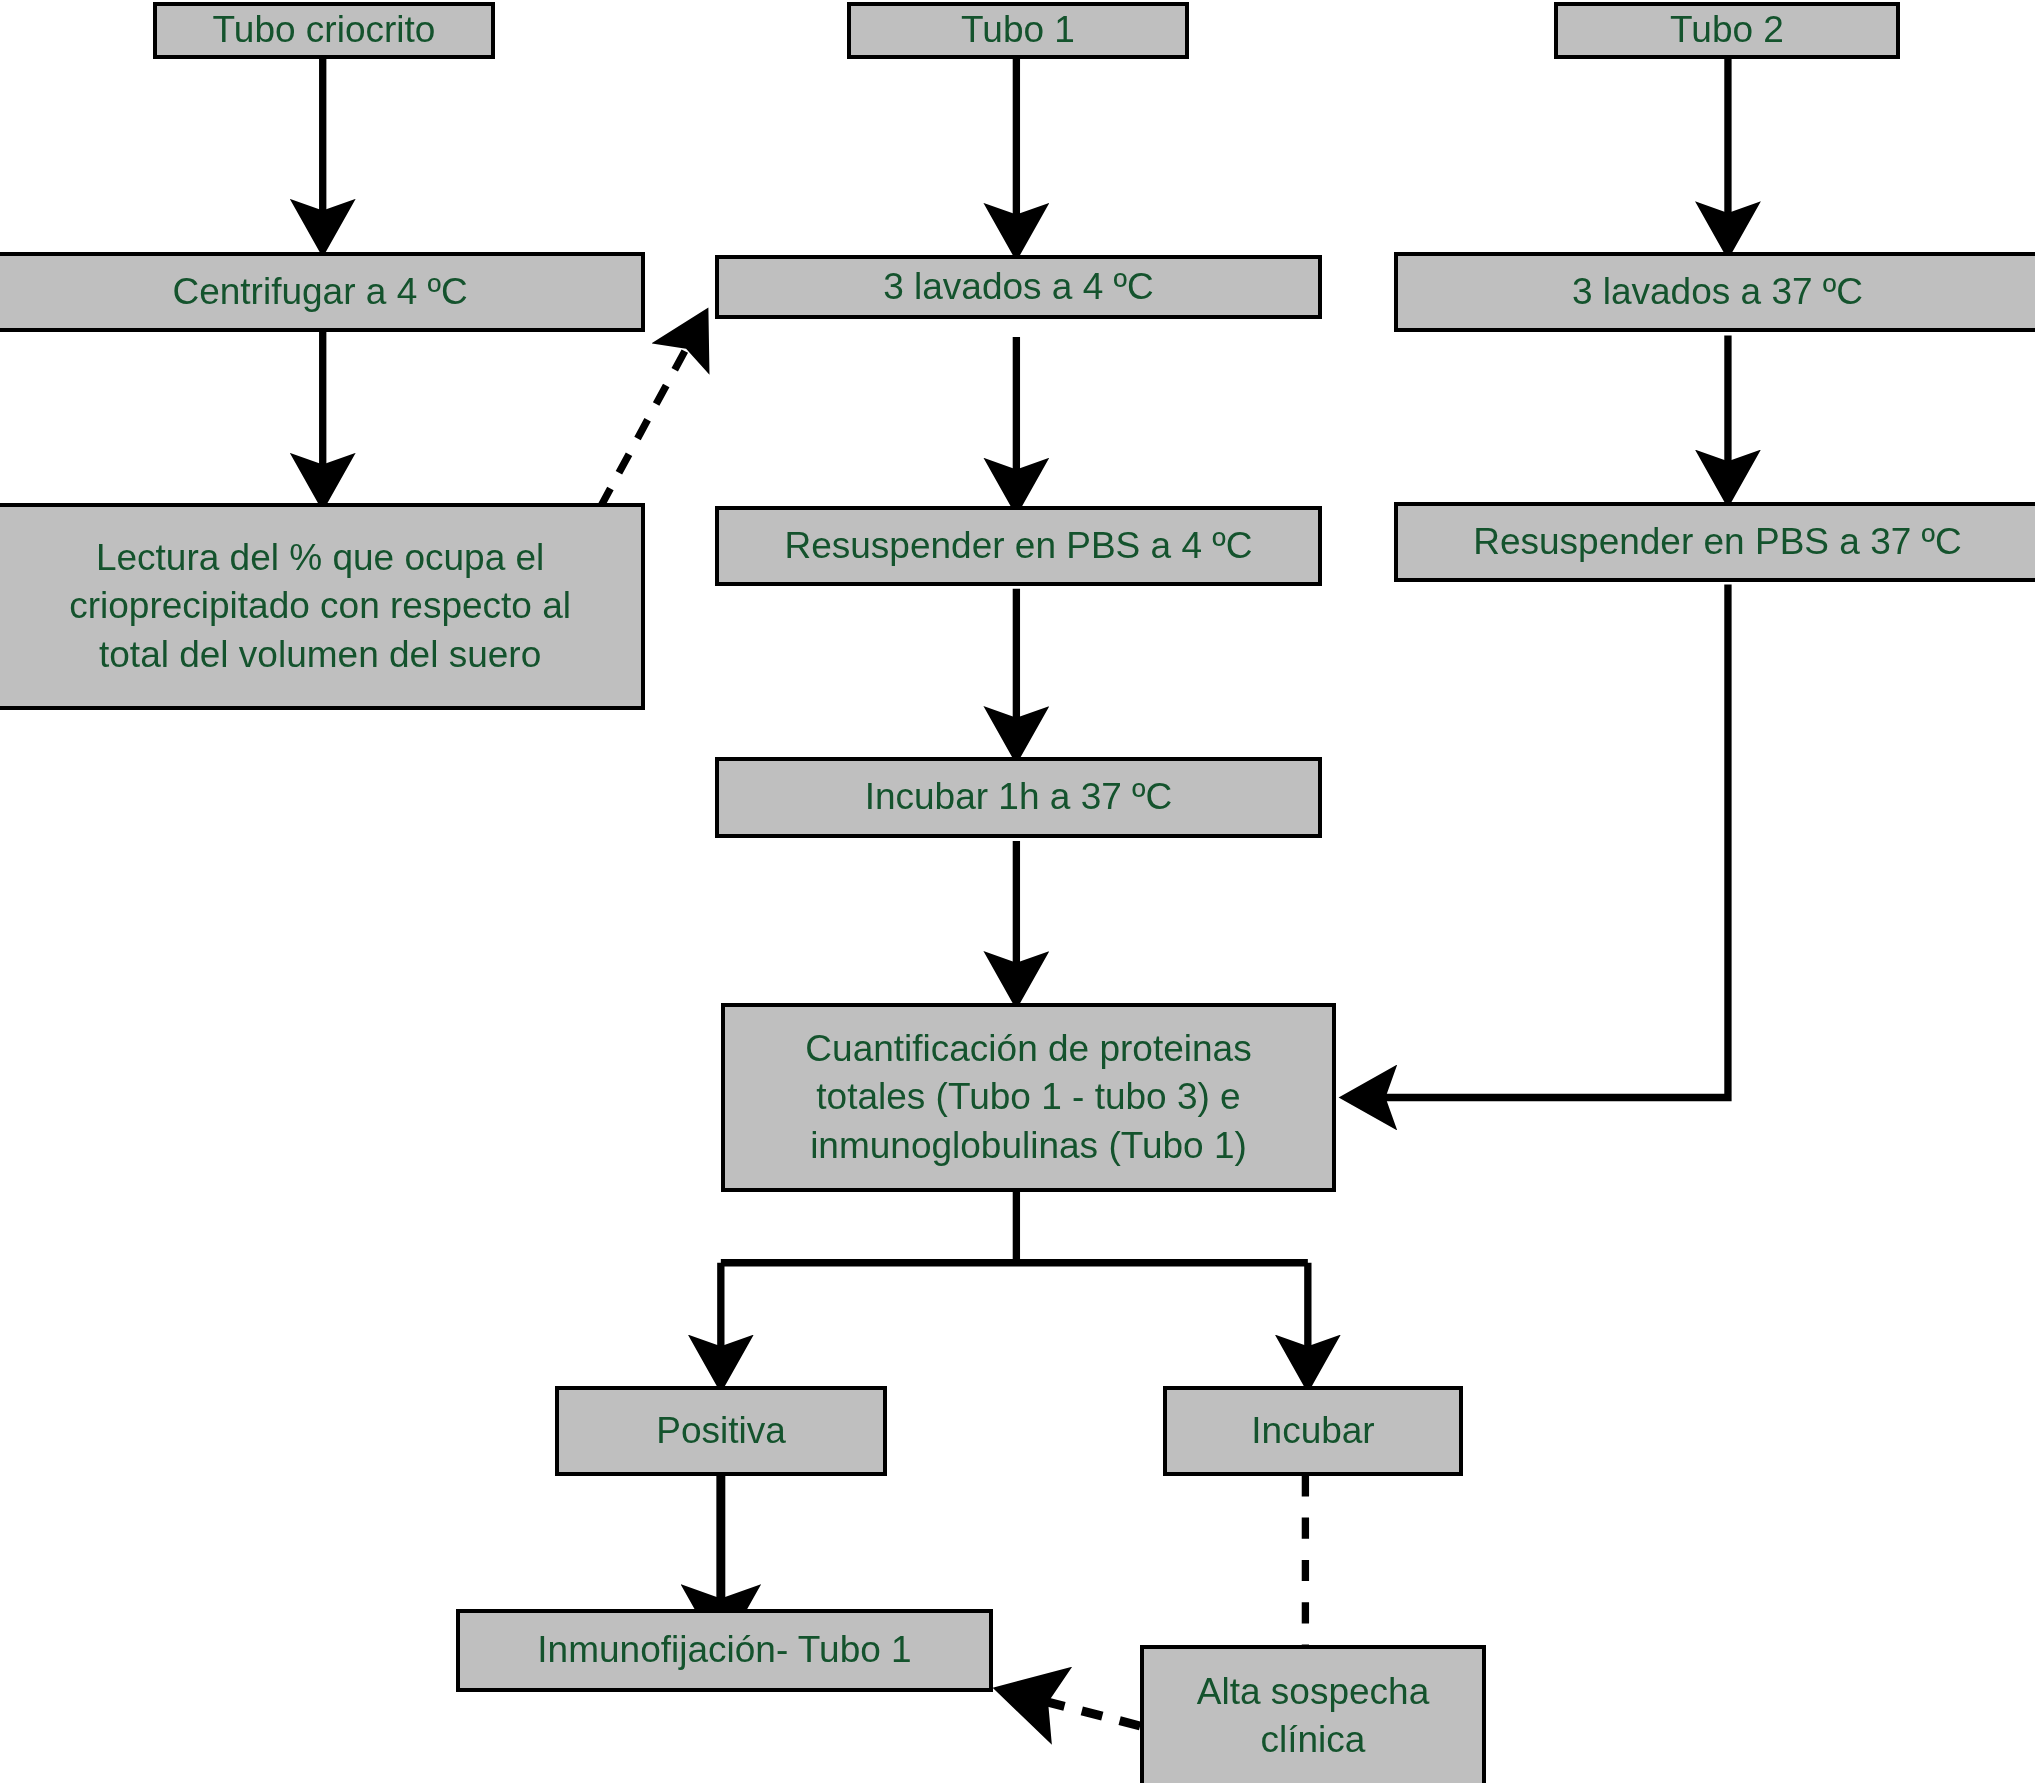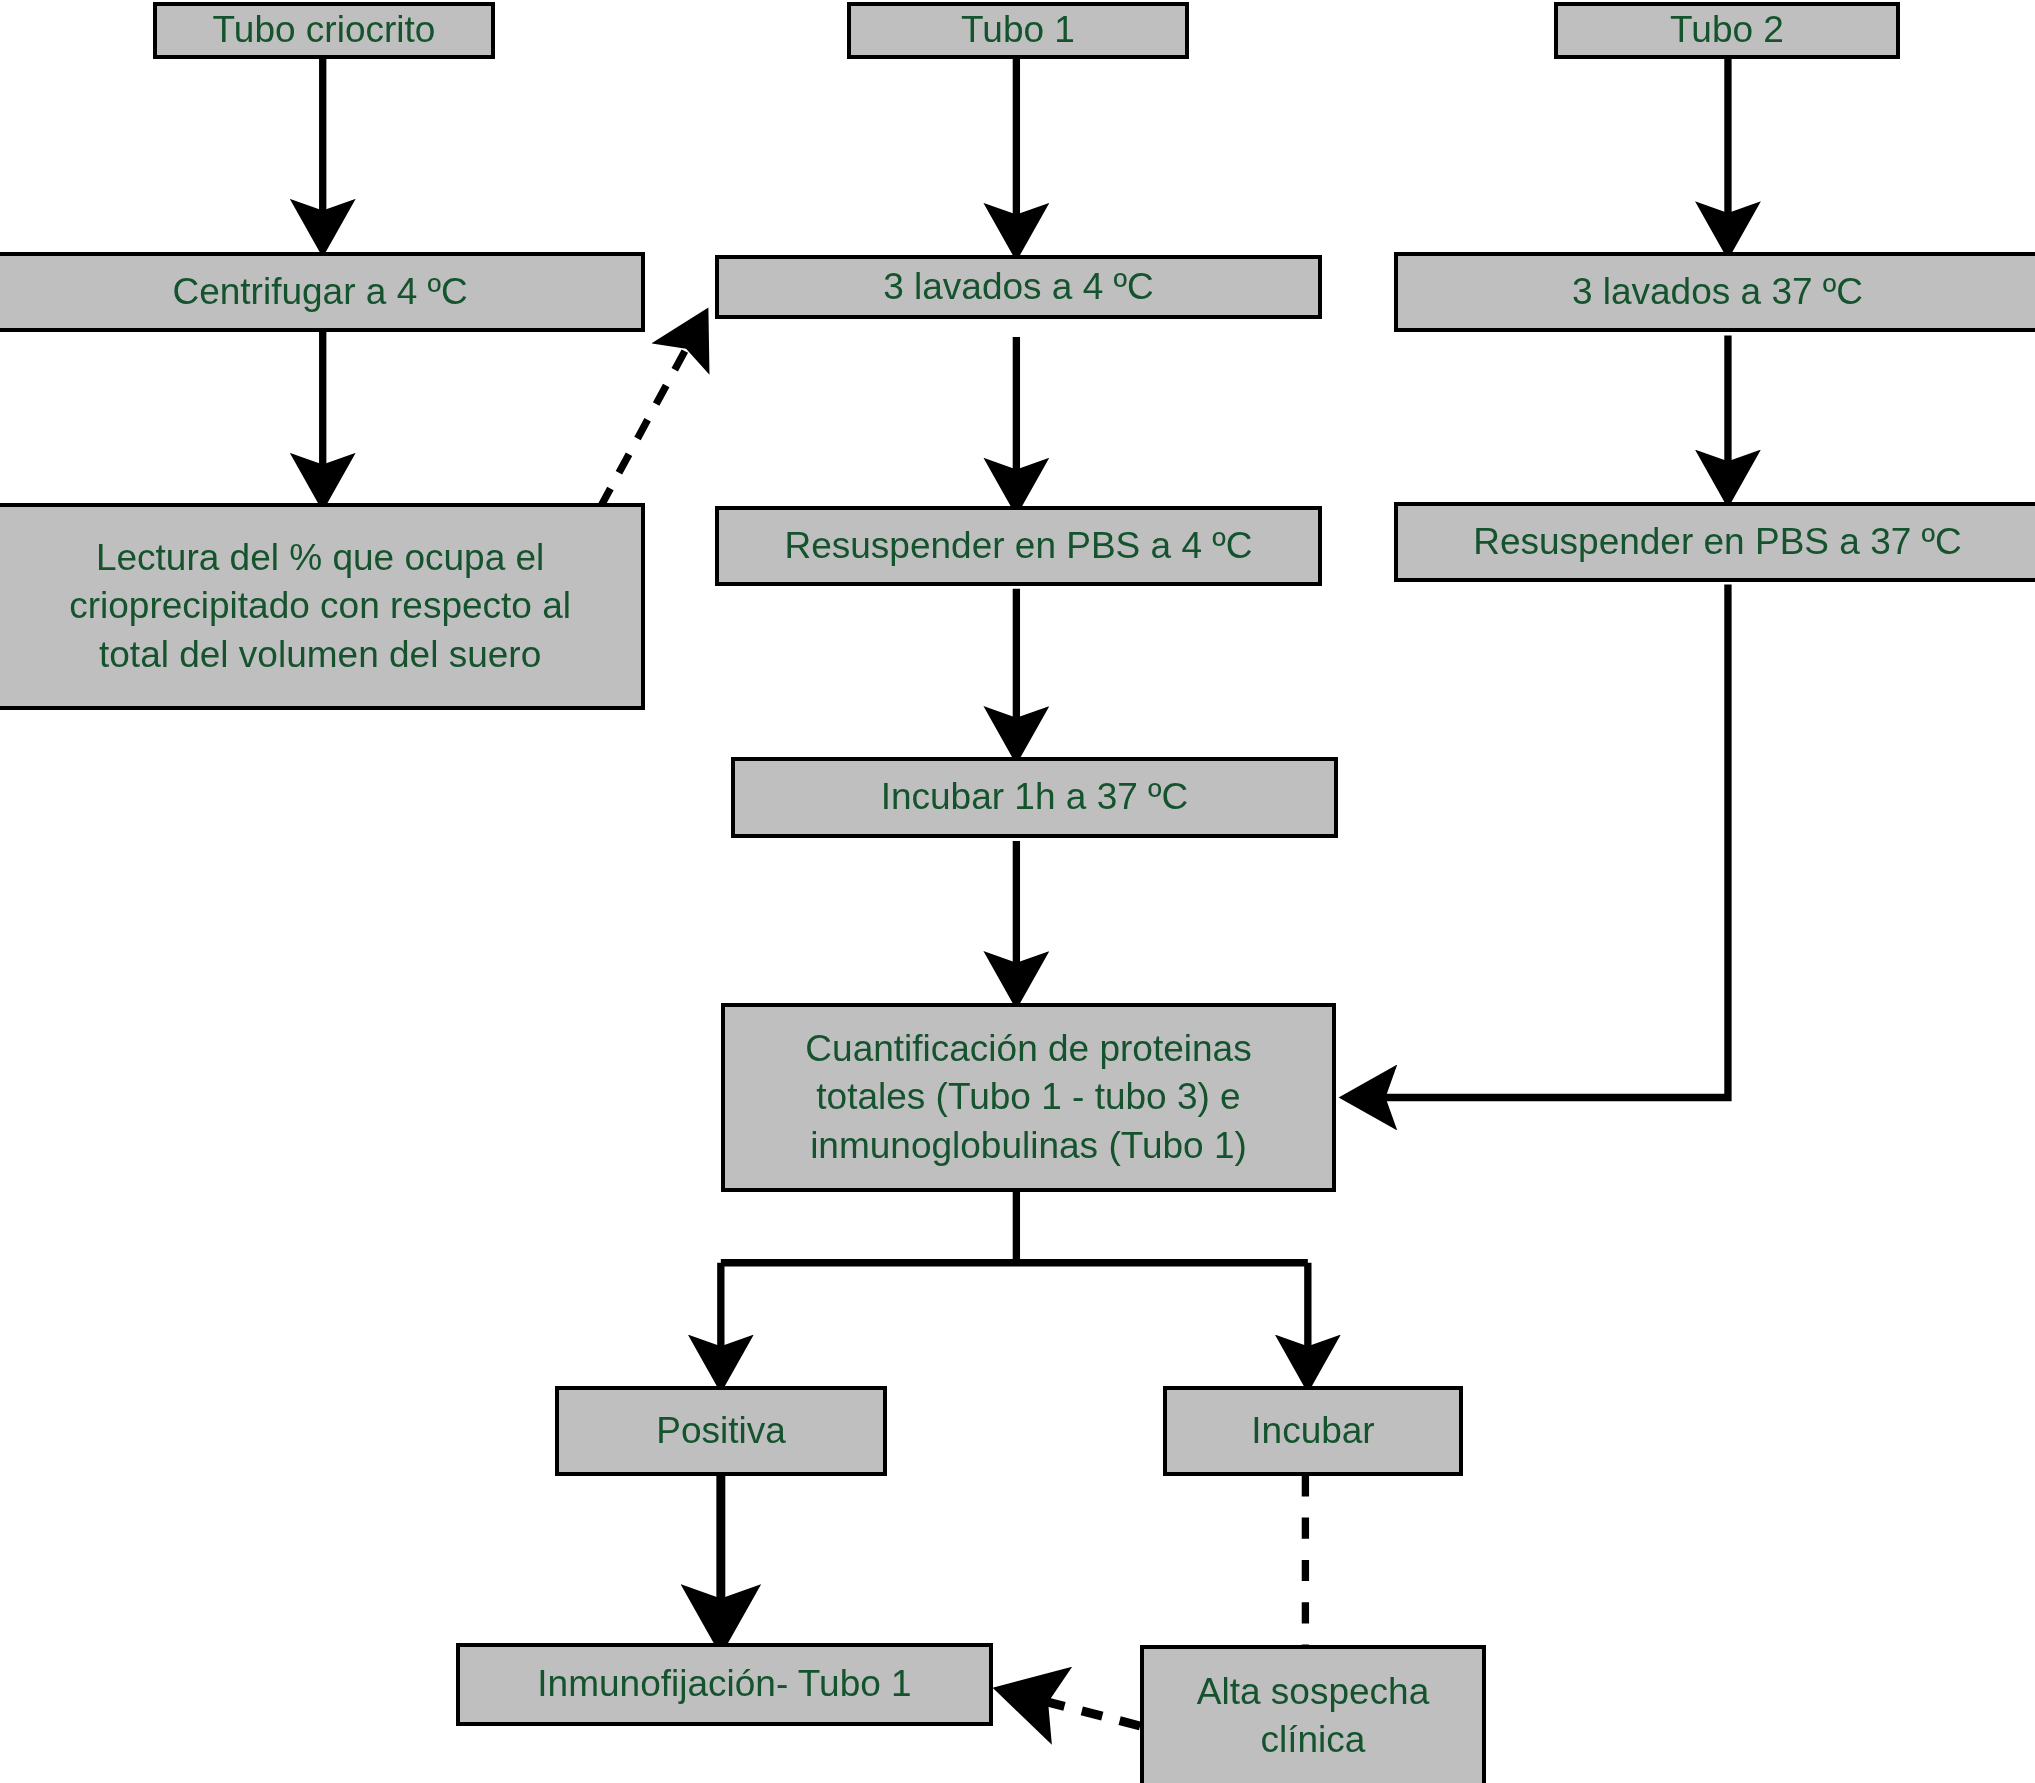--- a/index.html
+++ b/index.html
@@ -101,29 +101,29 @@
   <div class="node" style="left:1394px; top:252px; width:647px; height:80px;">3 lavados a 37 ºC</div>
 
   <div class="node" style="left:-4.9px; top:503px; width:650px; height:207px; font-size:37px;">Lectura del % que ocupa el
 crioprecipitado con respecto al
 total del volumen del suero</div>
 
   <div class="node" style="left:715px; top:506px; width:607px; height:80px;">Resuspender en PBS a 4 ºC</div>
 
   <div class="node" style="left:1394px; top:502px; width:647px; height:80px;">Resuspender en PBS a 37 ºC</div>
 
-  <div class="node" style="left:715px; top:757px; width:607px; height:81px;margin-left:16px;">Incubar 1h a 37 ºC</div>
+  <div class="node" style="left:715px; top:757px; width:607px; height:81px;">Incubar 1h a 37 ºC</div>
 
   <div class="node" style="left:721px; top:1003px; width:615px; height:189px;">Cuantificación de proteinas
 totales (Tubo 1 - tubo 3) e
 inmunoglobulinas (Tubo 1)</div>
 
   <div class="node" style="left:555px; top:1386px; width:332px; height:90px;">Positiva</div>
 
   <div class="node" style="left:1163px; top:1386px; width:300px; height:90px;">Incubar</div>
 
-  <div class="node" style="left:456px; top:1643px; width:537px; height:83px;">Inmunofijación- Tubo 1</div>
+  <div class="node" style="left:456px; top:1609px; width:537px; height:83px;">Inmunofijación- Tubo 1</div>
 
   <div class="node" style="left:1140px; top:1645px; width:346px; height:142px;">Alta sospecha
 clínica</div>
 
 </div>
 
 
 </body></html>

